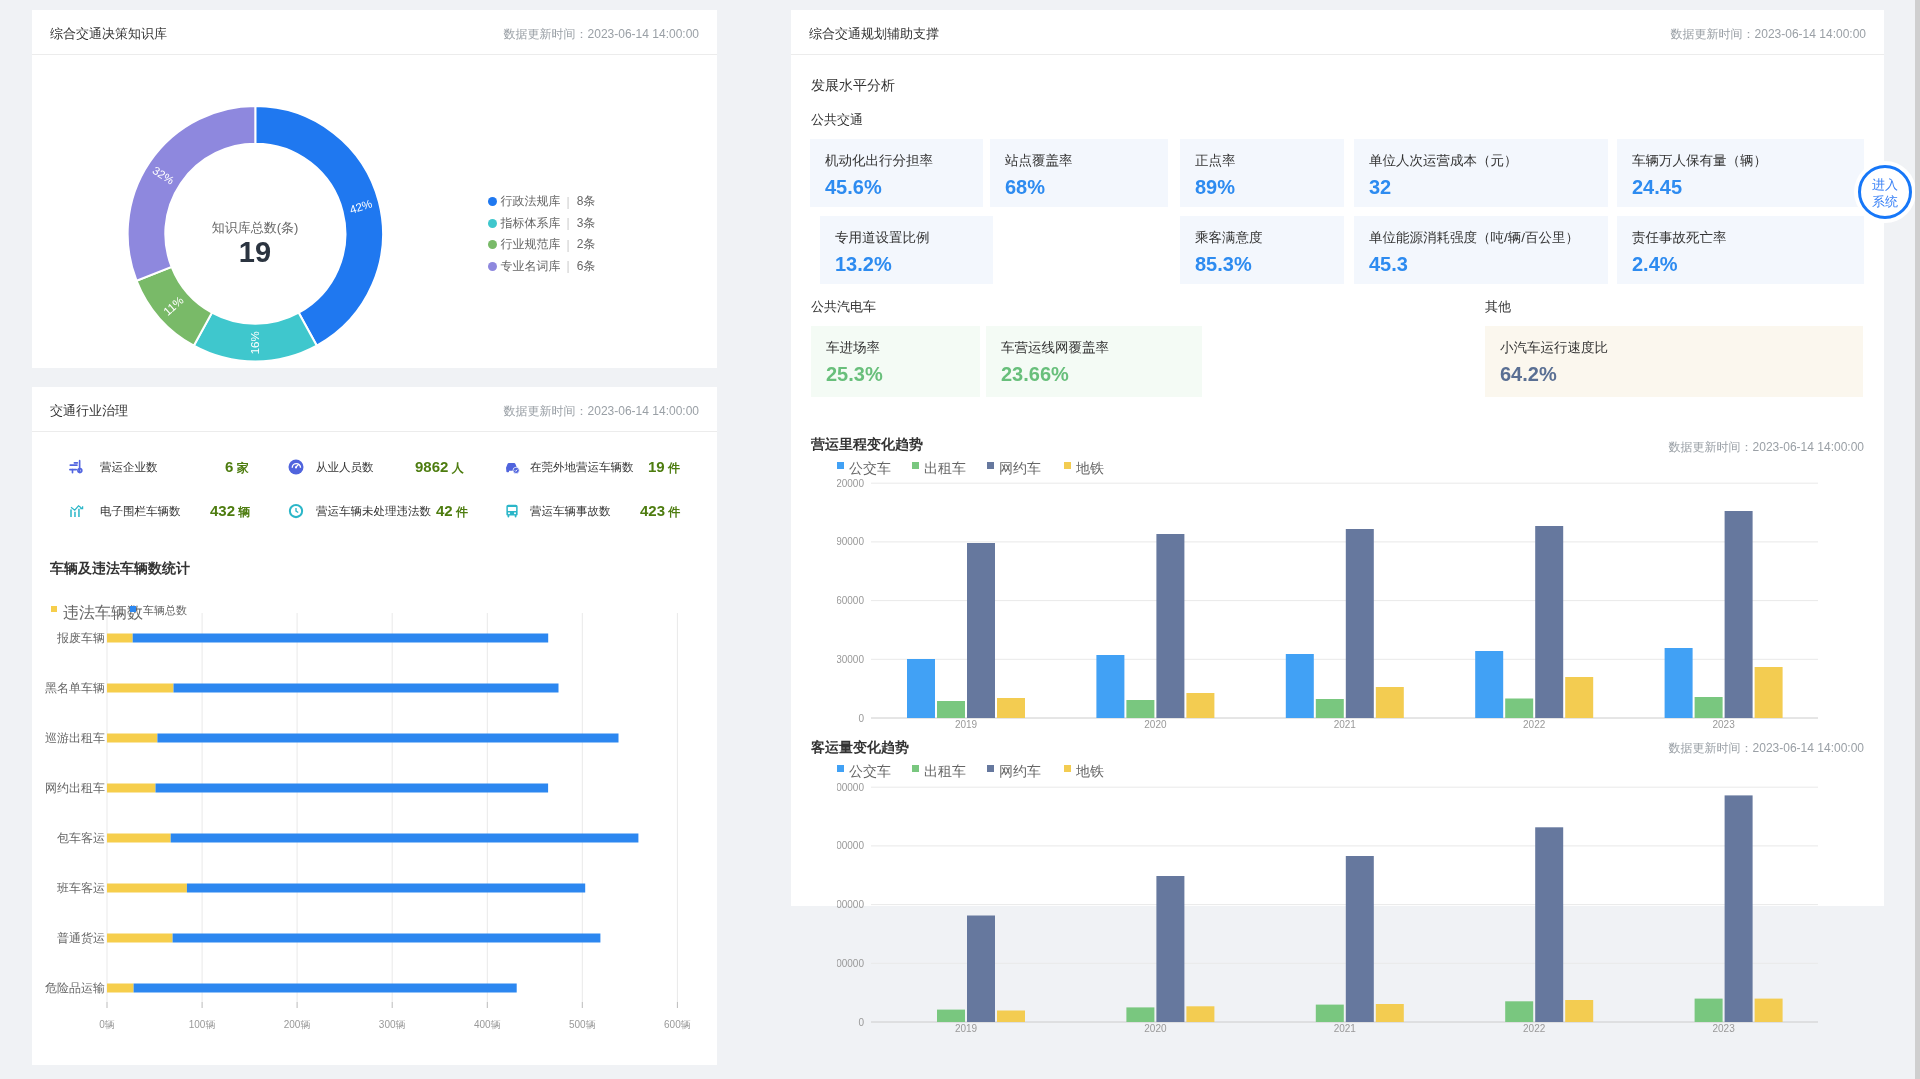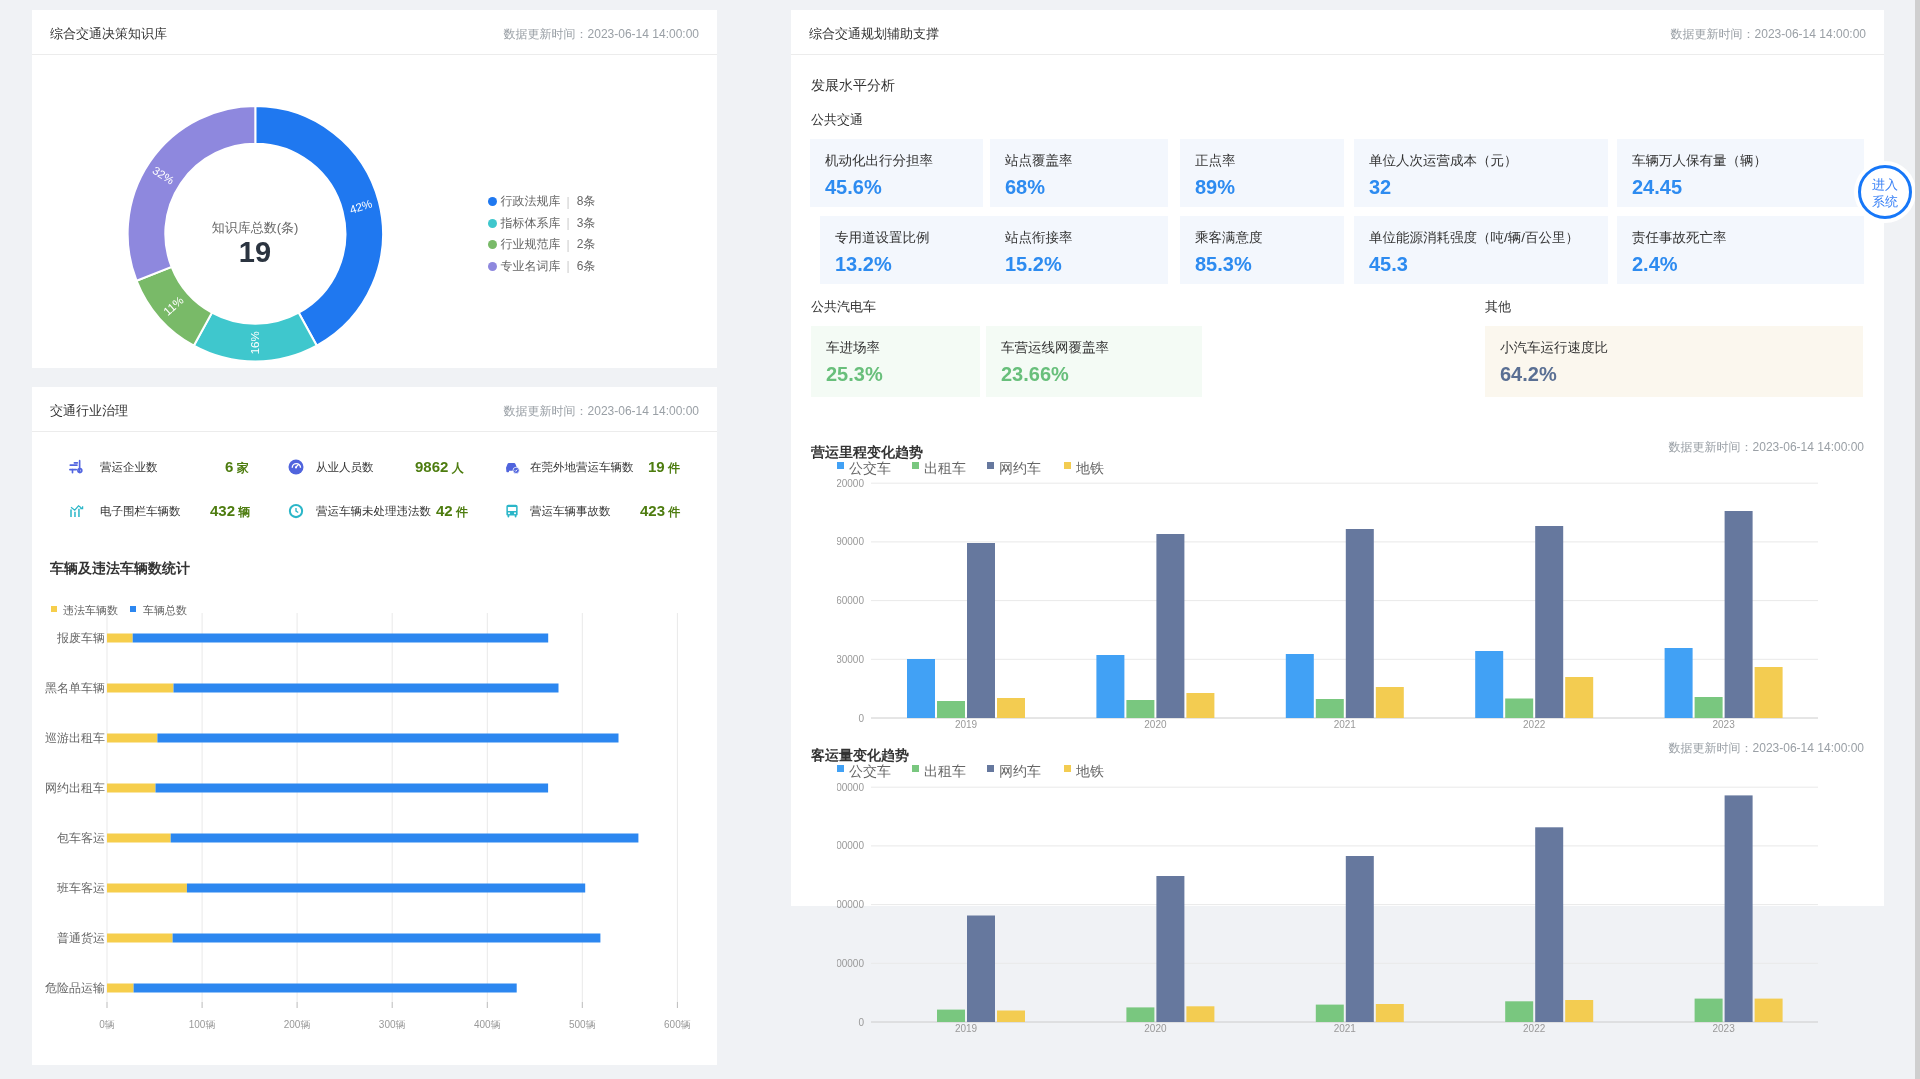--- a/index.html
+++ b/index.html
@@ -18,21 +18,21 @@
 .stat-val { position:absolute; font-size:15px; font-weight:bold; color:#4d7c0f; }
 .stat-val .u { font-size:12px; }
 .sec { position:absolute; color:#333; }
 .kpi { position:absolute; height:68px; background:#f3f7fd; padding:13px 0 0 15px; }
 .kpi .kl { font-size:13.5px; color:#333; }
 .kpi .kv { font-size:20px; font-weight:bold; color:#2d8bf0; margin-top:6px; }
 .kpi.gr { background:#f4fbf5; height:71px; }
 .kpi.gr .kv { color:#68bf7b; }
 .kpi.ye { background:#fbf7ee; height:71px; }
 .kpi.ye .kv { color:#5a6f93; }
-.ct2 { position:absolute; left:20px; font-size:14px; color:#333; font-weight:600;margin-top:8px; }
+.ct2 { position:absolute; left:20px; font-size:14px; color:#333; font-weight:600; }
 .ctime2 { position:absolute; right:20px; font-size:12px; color:#9aa0a6; }
 .cleg .sq { position:absolute; width:7px; height:7px; }
 .cleg .lt { position:absolute; font-size:14px; color:#666; }
 svg text { font-family:"Liberation Sans",sans-serif; }
 </style>
 </head>
 <body>
 
 <div class="card" style="left:32px;top:10px;width:685px;height:358px">
   <div class="chead"></div>
@@ -130,21 +130,21 @@
         <rect x="6.5" y="6.5" width="11" height="5.5" rx="0.8" fill="#fff"></rect>
         <circle cx="8" cy="15" r="1.3" fill="#fff"></circle>
         <circle cx="16" cy="15" r="1.3" fill="#fff"></circle>
       </svg></div>
 <div class="stat-lab" style="left:498px;top:117px">营运车辆事故数</div>
 <div class="stat-val" style="left:608px;top:115px">423<span class="u"> 件</span></div>
 
   <div style="position:absolute;left:18px;top:173px;font-size:14px;font-weight:bold;color:#333">车辆及违法车辆数统计</div>
   <div style="position:absolute;left:19px;top:216px;width:200px;height:14px">
     <span style="position:absolute;left:0;top:3px;width:6px;height:6px;background:#f6ce4c"></span>
-    <span style="position:absolute;left:12px;top:0;font-size:11px;color:#666">违法车辆数</span>
+    <span style="position:absolute;left:12px;top:0;font-size:16px;color:#666">违法车辆数</span>
     <span style="position:absolute;left:79px;top:3px;width:6px;height:6px;background:#2c87f0"></span>
     <span style="position:absolute;left:92px;top:0;font-size:11px;color:#666">车辆总数</span>
   </div>
   <svg width="685" height="678" viewBox="0 0 685 678" style="position:absolute;left:0;top:0;pointer-events:none">
 <line x1="75.0" y1="226" x2="75.0" y2="615" stroke="#e9e9e9" stroke-width="1"></line>
 <line x1="75.0" y1="615" x2="75.0" y2="621" stroke="#bbb" stroke-width="1"></line>
 <text x="75.0" y="640.5" text-anchor="middle" fill="#999" font-size="10">0辆</text>
 <line x1="170.1" y1="226" x2="170.1" y2="615" stroke="#e9e9e9" stroke-width="1"></line>
 <line x1="170.1" y1="615" x2="170.1" y2="621" stroke="#bbb" stroke-width="1"></line>
 <text x="170.1" y="640.5" text-anchor="middle" fill="#999" font-size="10">100辆</text>
@@ -212,24 +212,20 @@
       <div class="kl">单位人次运营成本（元）</div>
       <div class="kv">32</div>
     </div>
 <div class="kpi" style="left:826px;top:129px;width:247px">
       <div class="kl">车辆万人保有量（辆）</div>
       <div class="kv">24.45</div>
     </div>
 <div class="kpi" style="left:29px;top:206px;width:173px">
       <div class="kl">专用道设置比例</div>
       <div class="kv">13.2%</div>
-    </div>
-<div class="kpi" style="left:199px;top:206px;width:178px">
-      <div class="kl">站点衔接率</div>
-      <div class="kv">15.2%</div>
     </div>
 <div class="kpi" style="left:389px;top:206px;width:164px">
       <div class="kl">乘客满意度</div>
       <div class="kv">85.3%</div>
     </div>
 <div class="kpi" style="left:563px;top:206px;width:254px">
       <div class="kl">单位能源消耗强度（吨/辆/百公里）</div>
       <div class="kv">45.3</div>
     </div>
 <div class="kpi" style="left:826px;top:206px;width:247px">

